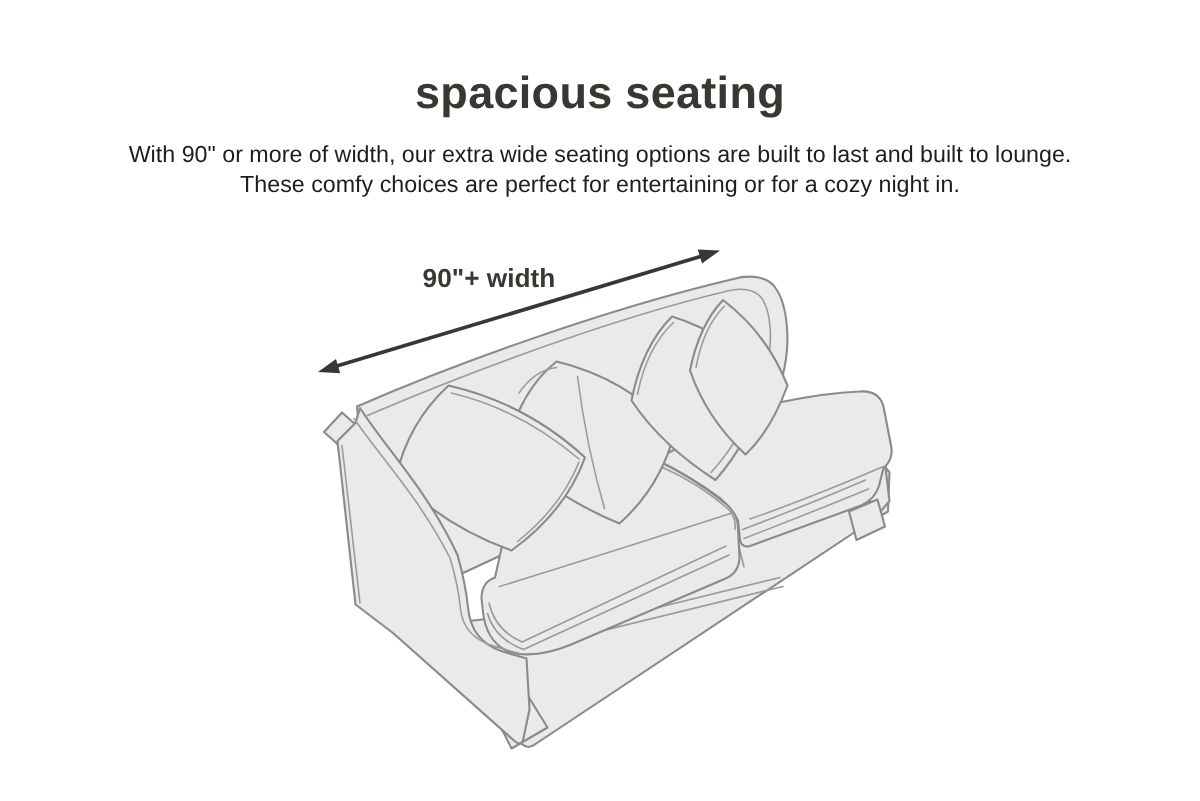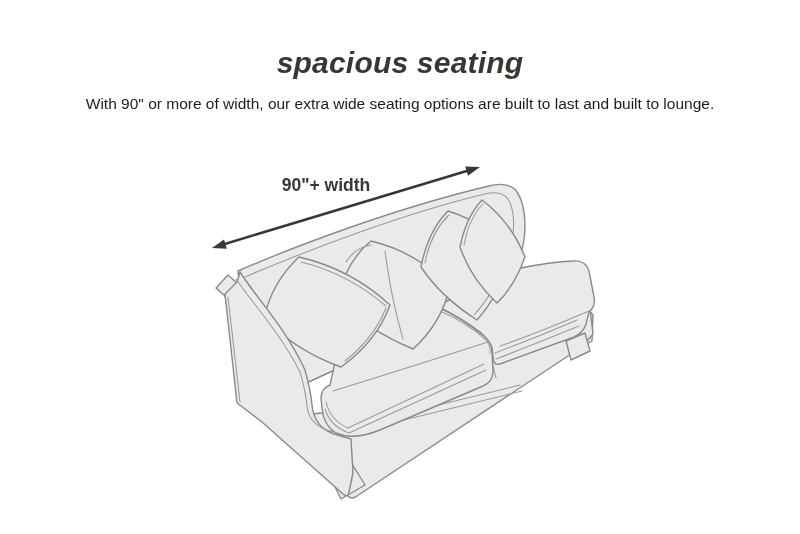--- a/index.html
+++ b/index.html
@@ -11,21 +11,20 @@
     font-family:"Liberation Sans", sans-serif;
   }
   .page-title{
     position:relative;z-index:2;
     margin:0;padding-top:46px;
     text-align:center;
     font-size:30px;line-height:34px;
     font-weight:700;
     letter-spacing:0.2px;
     color:#3a3733;
-    font-style:italic;
   }
   .page-description{
     position:relative;z-index:2;
     margin:14px auto 0 auto;
     width:720px;
     text-align:center;
     font-size:15.5px;line-height:19.5px;
     color:#1d1d1d;
   }
   .desc-line{display:block;}
@@ -44,20 +43,21 @@
 </style>
 </head>
 <body>
 
 <div class="page">
 
   <h1 class="page-title">spacious seating</h1>
 
   <p class="page-description">
     <span class="desc-line">With 90" or more of width, our extra wide seating options are built to last and built to lounge.</span>
+    <span class="desc-line">These comfy choices are perfect for entertaining or for a cozy night in.</span>
   </p>
 
   <svg class="figure" width="800" height="534" viewBox="0 0 800 534" aria-hidden="true">
 
     <g>
 
       <g>
         <path class="up" d="M216,288 L228,275 L237,283 L225,296 Z"></path>
         <path class="up" d="M225,296 L237,283 L247,331 L234,342 Z"></path>
       </g>

